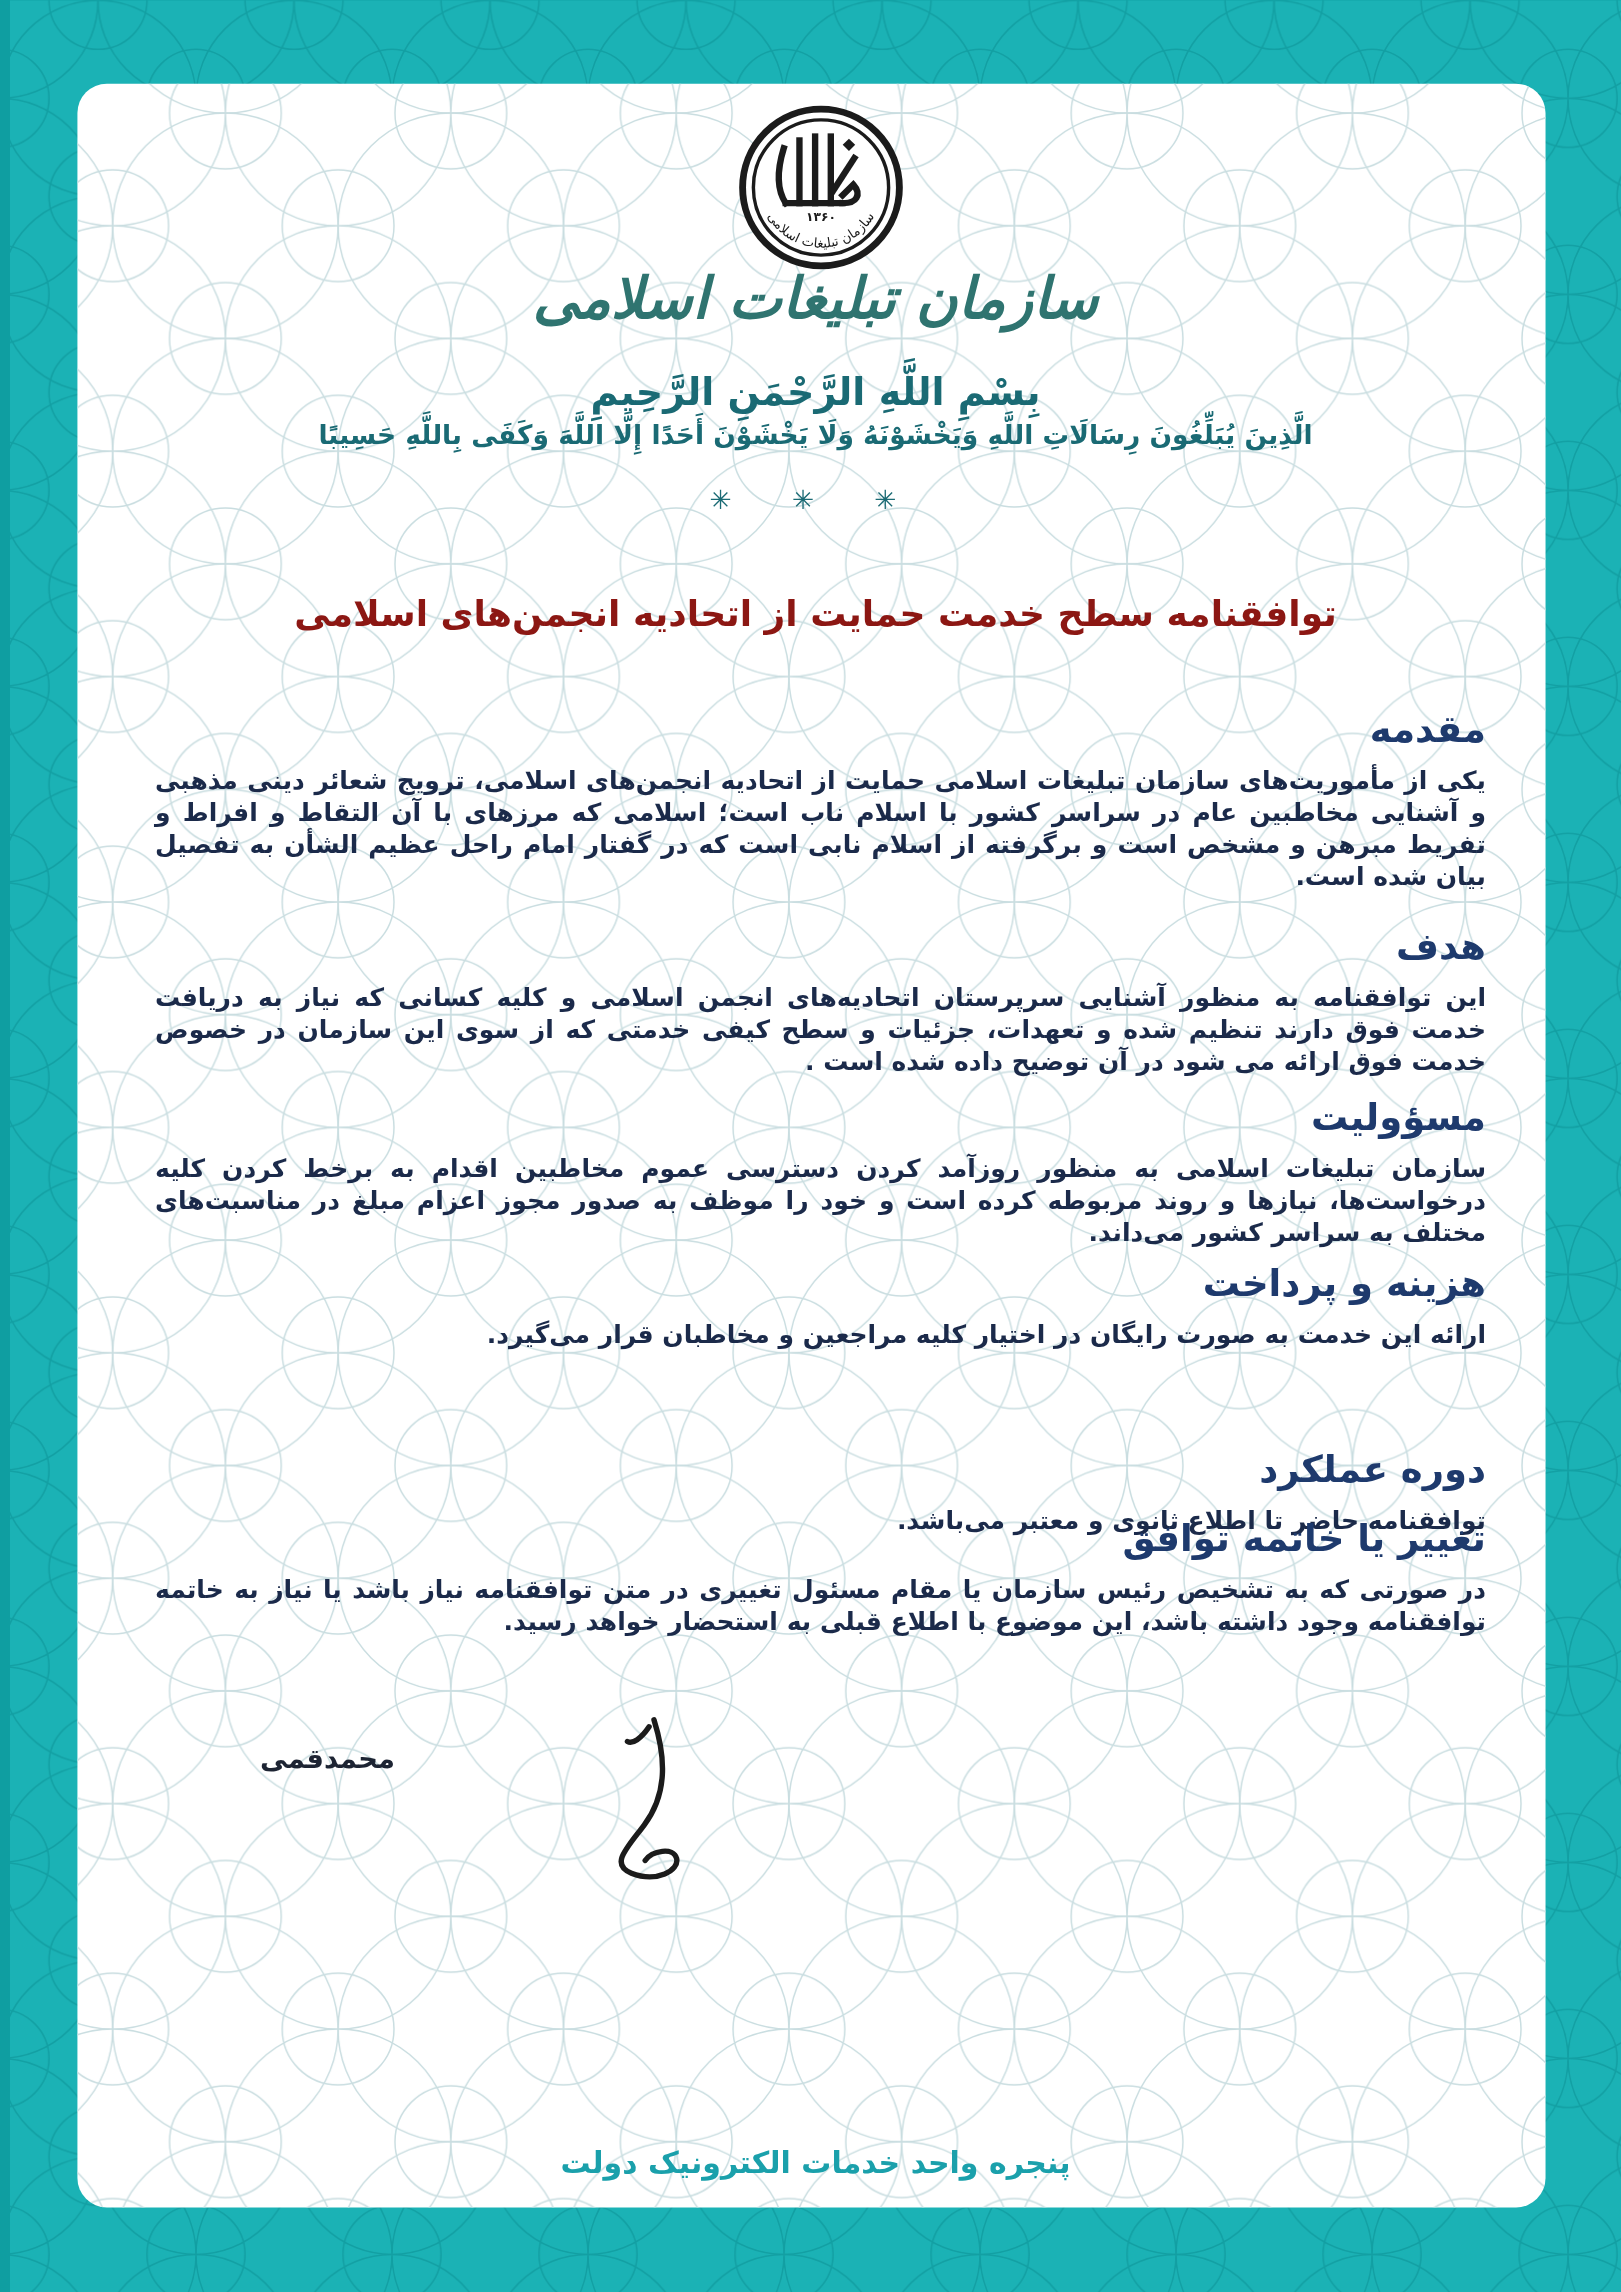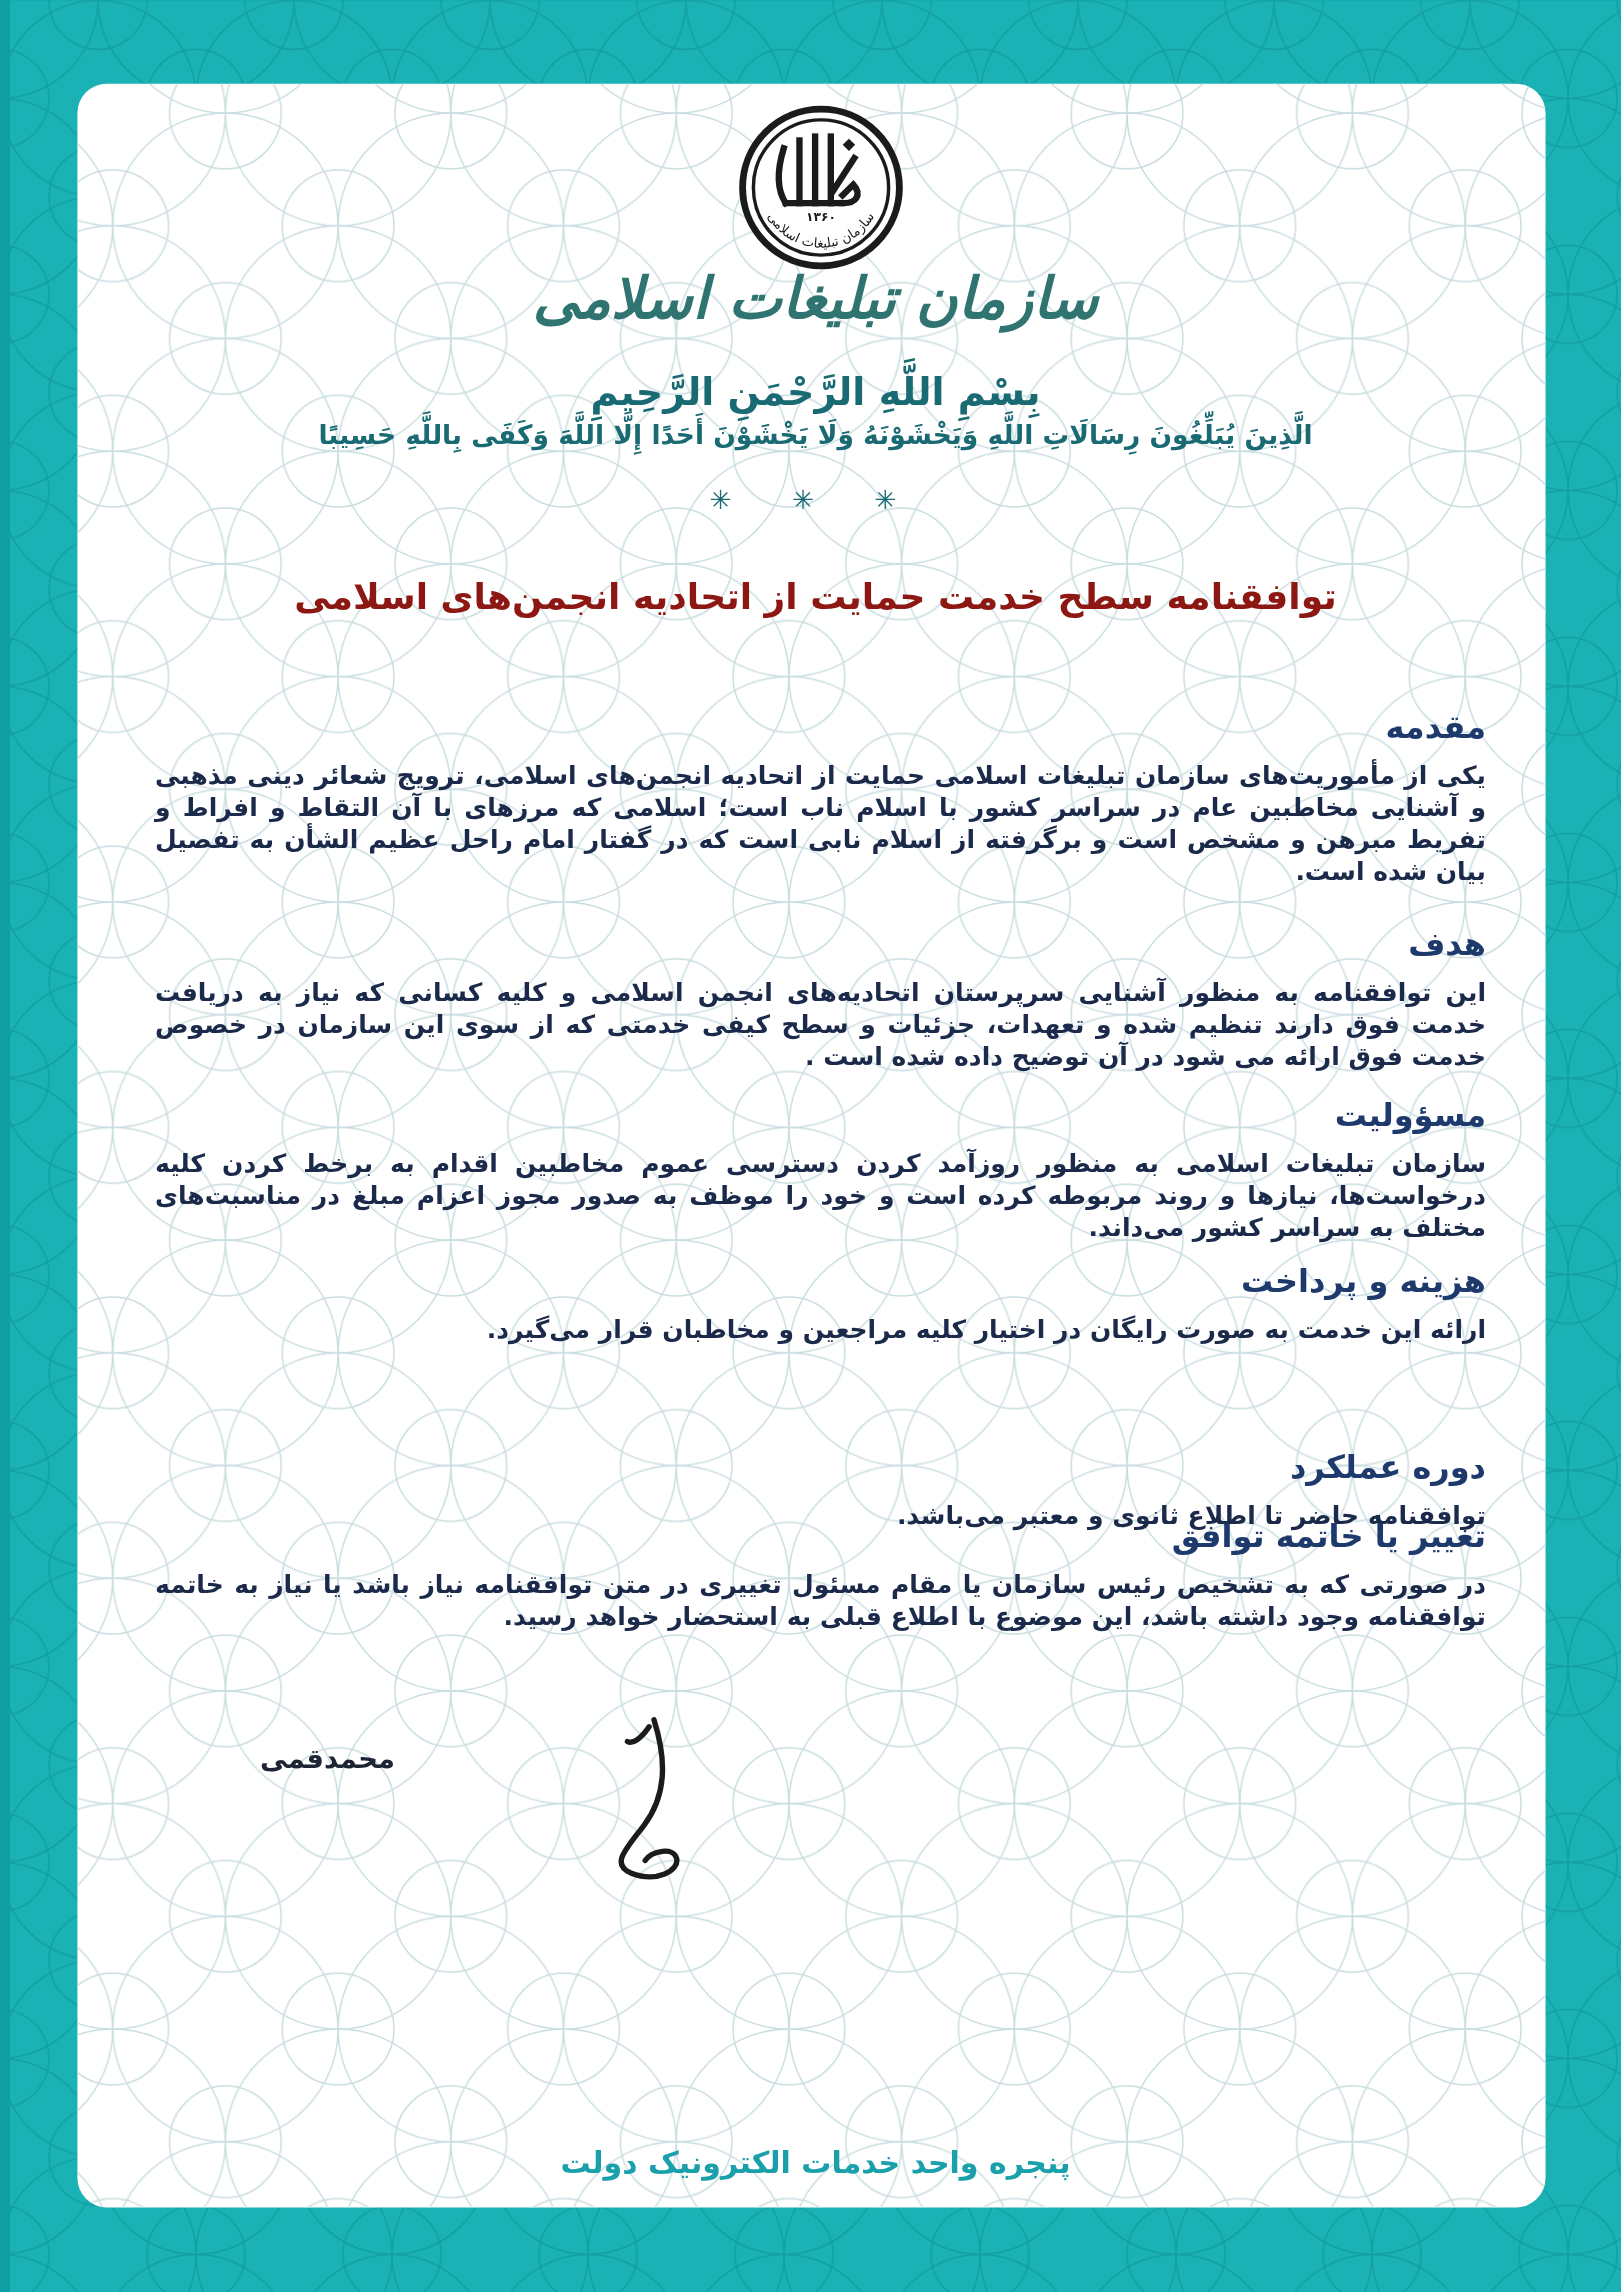--- a/index.html
+++ b/index.html
@@ -16,26 +16,26 @@
 
   .emblem{left:713px;top:101px;}
   .wordmark{
     top:265px;
     font-size:57px;font-weight:700;font-style:italic;
     color:#2f7470;letter-spacing:-1px;
   }
   .bismillah{top:370px;font-size:38px;font-weight:700;color:#1a6a74;}
   .verse{top:419px;font-size:26.5px;font-weight:700;color:#1a6a74;}
   .ornament{top:484px;font-size:26.5px;font-weight:700;color:#1a6a74;letter-spacing:25.5px;}
-  .doc-title{top:576px;margin:0;font-size:36px;font-weight:800;color:#8c1713;}
+  .doc-title{top:576px;margin:17px;font-size:36px;font-weight:800;color:#8c1713;}
 
   .sec{left:145px;width:1331px;}
   .sec h2{
     margin:0 0 13.7px 0;
-    font-size:32px;font-weight:800;color:#1e3a6d;
+    font-size:37px;font-weight:800;color:#1e3a6d;
     text-align:right;
   }
   .sec p{
     margin:0;
     font-size:25px;line-height:32px;font-weight:700;color:#1b2a4a;
     text-align:justify;text-justify:inter-word;
   }
   .s0{top:708px;} .s1{top:925px;} .s2{top:1096px;}
   .s3{top:1262px;} .s4{top:1448px;} .s5{top:1517px;}
 

